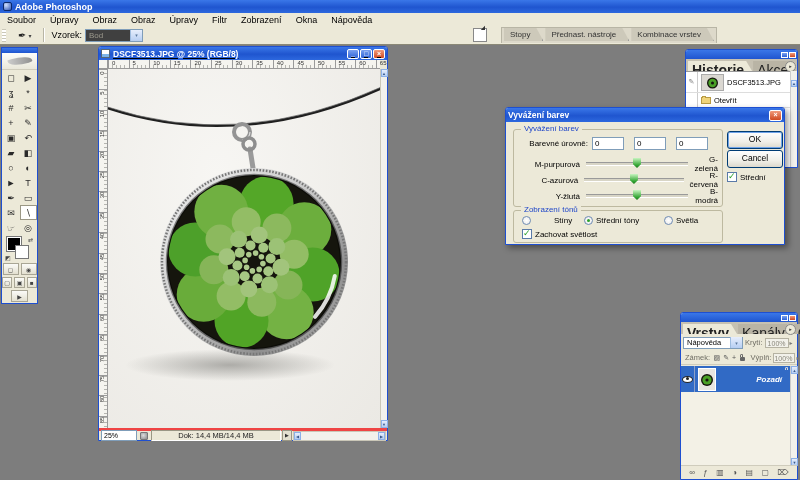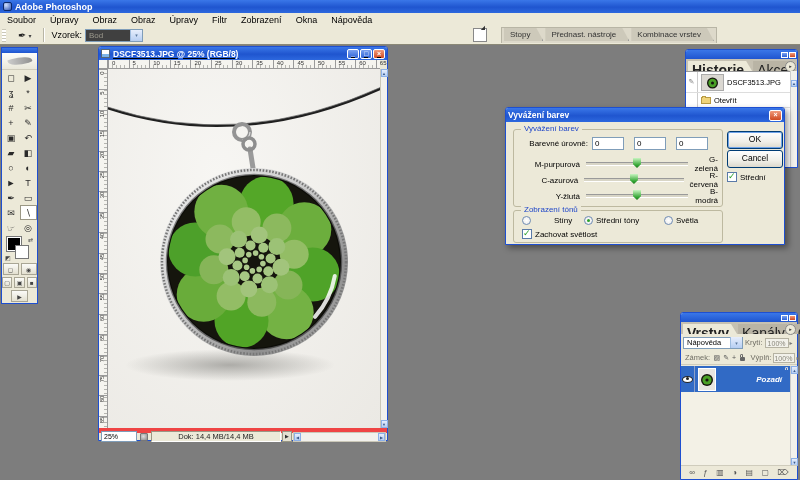--- a/index.html
+++ b/index.html
@@ -61,21 +61,21 @@
     background-size:100% 8px,100% 3px;background-position:bottom left,bottom left;background-repeat:no-repeat;}
   .rnum{position:absolute;top:0;font-size:6px;color:#333;transform:translateX(2px);}
   .ruler-v{position:absolute;left:0;top:9px;width:9px;bottom:12px;background:#f5f4ef;border-right:1px solid #999;box-sizing:border-box;
     background-image:repeating-linear-gradient(to bottom,#9a9a9a 0 1px,transparent 1px 20.4px),repeating-linear-gradient(to bottom,#b5b5b0 0 1px,transparent 1px 4.1px);
     background-size:8px 100%,3px 100%;background-position:top right,top right;background-repeat:no-repeat;}
   .rvnum{position:absolute;left:-2px;width:10px;text-align:center;font-size:6px;color:#333;transform:rotate(-90deg);}
   .canvas{position:absolute;left:9px;top:9px;right:7px;bottom:12px;background:radial-gradient(ellipse at 40% 30%,#f7f6f3,#ebe9e4);overflow:hidden;}
   .canvas svg{position:absolute;left:0;top:0;}
   .vscroll{position:absolute;right:0;top:9px;width:7px;bottom:12px;background:#f2f1ec;border-left:1px solid #cac7b8;box-sizing:border-box;display:flex;flex-direction:column;justify-content:space-between;align-items:center;}
   .sbtn{width:7px;height:8px;background:linear-gradient(#e7eefc,#b6cef2);border:1px solid #8cb0e8;box-sizing:border-box;font-size:4px;color:#3a5a8c;text-align:center;line-height:7px;}
-  .statusrow{position:absolute;left:0;bottom:0;right:0;height:12px;background:#ece9d8;border-top:5px solid #ef4444;display:flex;align-items:center;font-size:7.5px;box-sizing:border-box;}
+  .statusrow{position:absolute;left:0;bottom:0;right:0;height:12px;background:#ece9d8;border-top:3px solid #ef4444;display:flex;align-items:center;font-size:7.5px;box-sizing:border-box;}
   .zoom-box{width:30px;height:9px;background:#fff;border:1px solid #7f9db9;font-size:7px;padding:0 2px;margin-left:2px;font-family:"Liberation Sans",sans-serif;}
   .status-ico{width:8px;height:8px;margin:0 3px;background:radial-gradient(circle at 40% 40%,#ddd,#8a8a8a);border:1px solid #777;border-radius:1px;box-sizing:border-box;}
   .doc-size{width:128px;height:9px;background:#ece9d8;border:1px solid;border-color:#9a9785 #fff #fff #9a9785;text-align:center;line-height:9px;font-size:7.5px;color:#222;}
   .next-btn{width:8px;height:9px;font-size:5px;text-align:center;line-height:9px;color:#333;border:1px solid #9a9785;background:#e3e0d0;margin-left:1px;}
   .hscroll{flex:1;height:10px;margin:0 1px;background:#f2f1ec;border:1px solid #cac7b8;display:flex;justify-content:space-between;box-sizing:border-box;}
   .hscroll .sbtn{height:8px;}
   
   .pal-title{height:9px;background:linear-gradient(180deg,#3a77e8,#1f55cf);display:flex;justify-content:flex-end;align-items:center;padding:0 1px;border-radius:2px 2px 0 0;}
   .pal-btn{width:7px;height:6px;margin-left:1px;border:1px solid #fff;font-size:4px;line-height:4px;text-align:center;color:#fff;box-sizing:border-box;}
   .ptabs{height:12px;background:#c6c1b2;display:flex;align-items:flex-end;padding-left:2px;position:relative;}

